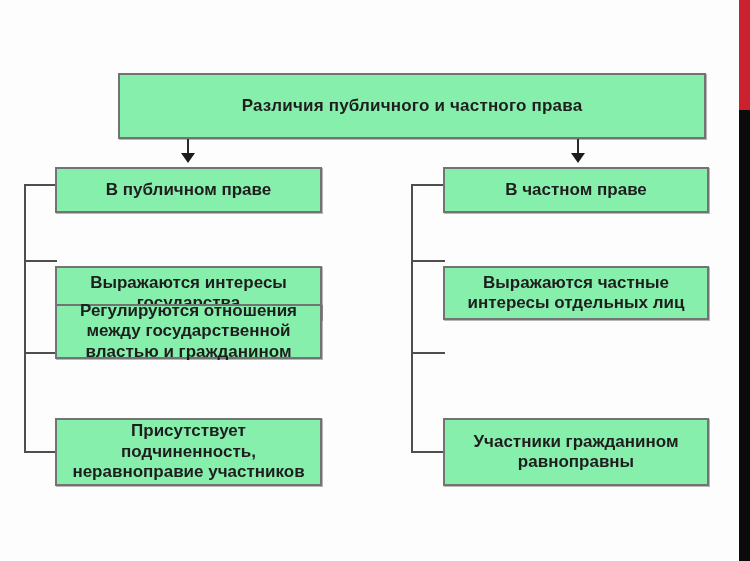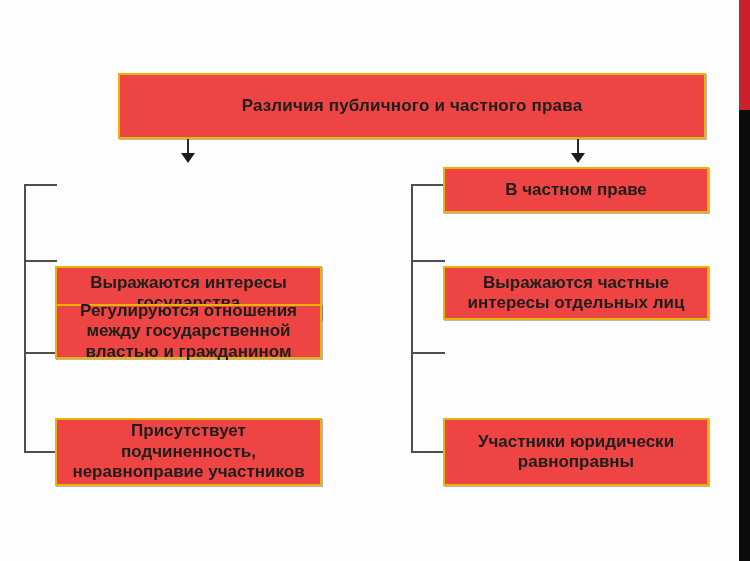--- a/index.html
+++ b/index.html
@@ -6,22 +6,22 @@
   body {
     width: 750px; height: 561px;
     background: #fdfdfd;
     font-family: "Liberation Sans", "DejaVu Sans", sans-serif;
     overflow: hidden;
   }
   #stage { position: relative; width: 750px; height: 561px; }
 
   .box {
     position: absolute;
-    background: #ef4444;
-    border: 2px solid #eab308;
+    background: #86efac;
+    border: 2px solid #737373;
     box-shadow: 1px 1px 0 rgba(0,0,0,0.28);
     display: flex; align-items: center; justify-content: center;
     text-align: center;
     color: #1e1e1e;
     font-weight: bold;
     font-size: 17px;
     line-height: 1.2;
     box-sizing: border-box;
     padding: 21px 10px;
   }
@@ -96,33 +96,36 @@
   <div class="line stub stub-left stub-row-1"></div>
   <div class="line stub stub-left stub-row-2"></div>
   <div class="line stub stub-left stub-row-3"></div>
 
   <div class="line v-line v-right"></div>
   <div class="line stub stub-right stub-row-header"></div>
   <div class="line stub stub-right stub-row-1"></div>
   <div class="line stub stub-right stub-row-2"></div>
   <div class="line stub stub-right stub-row-3"></div>
 
+  <div class="box col-left row-header">
+    <span>В публичном праве</span>
+  </div>
   <div class="box col-left row-1">
     <span>Выражаются интересы государства</span>
   </div>
   <div class="box col-left row-2">
     <span>Регулируются отношения между государственной властью и гражданином</span>
   </div>
   <div class="box col-left row-3">
     <span>Присутствует подчиненность, неравноправие участников</span>
   </div>
 
   <div class="box col-right row-header">
     <span>В частном праве</span>
   </div>
   <div class="box col-right row-1">
     <span>Выражаются частные интересы отдельных лиц</span>
   </div>
   <div class="box col-right row-3">
-    <span>Участники юридически равноправны</span>
+    <span>Участники гражданином равноправны</span>
   </div>
 
 </div>
 
 </body></html>

